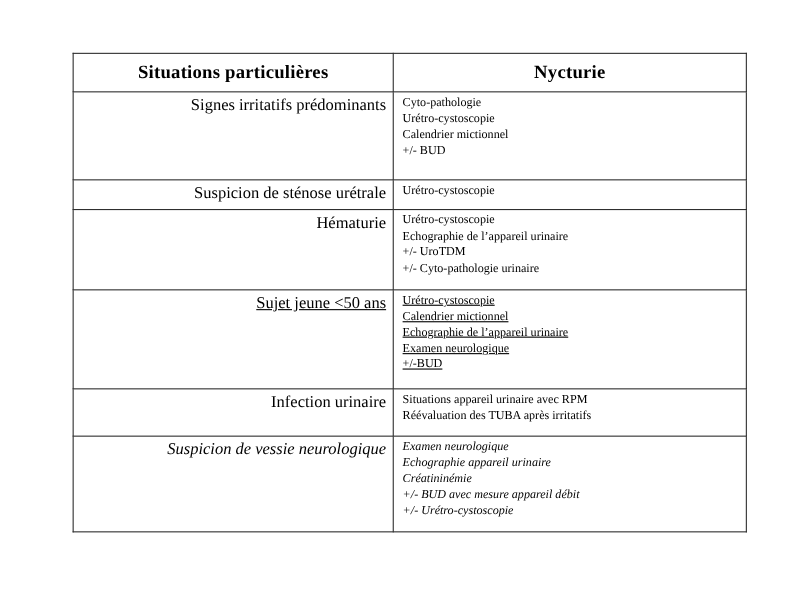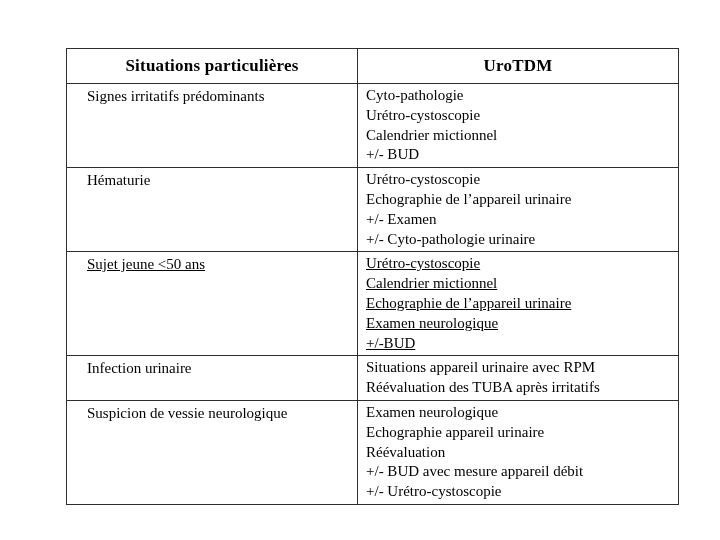--- a/index.html
+++ b/index.html
@@ -42,68 +42,75 @@
     letter-spacing: 0.2px;
   }
   .main-table td {
     vertical-align: top;
   }
   td.situation-cell {
     font-size: 15px;
     padding: 3px 6px 3px 20px;
     line-height: 1.3;
     white-space: pre-wrap;
+    text-align: right;
   }
   td.exams-cell {
-    font-size: 15px;
+    font-size: 11px;
     padding: 2px 6px 2px 8px;
     line-height: 1.32;
   }
   .exam-line {
     display: block;
   }
   tbody tr.r0 { height: 80px; }
   tbody tr.r1 { height: 27px; }
   tbody tr.r2 { height: 28px; }
   tbody tr.r3 { height: 73px; font-family: Liberation Serif, serif; }
   tbody tr.r4 { height: 90px; text-decoration: underline; }
   tbody tr.r5 { height: 43px; }
-  tbody tr.r6 { height: 87px; }
+  tbody tr.r6 { height: 87px; font-style: italic; }
 </style>
 </head>
 <body>
 
 <div class="slide">
   <table class="main-table">
     <colgroup>
       <col class="col-situation">
       <col class="col-exams">
     </colgroup>
     <thead>
       <tr>
         <th>Situations particulières</th>
-        <th>UroTDM</th>
+        <th>Nycturie</th>
       </tr>
     </thead>
     <tbody>
       <tr class="r0">
         <td class="situation-cell">Signes irritatifs prédominants</td>
         <td class="exams-cell">
           <span class="exam-line">Cyto-pathologie</span>
           <span class="exam-line">Urétro-cystoscopie</span>
           <span class="exam-line">Calendrier mictionnel</span>
           <span class="exam-line">+/- BUD</span>
         </td>
       </tr>
+      <tr class="r1">
+        <td class="situation-cell">Suspicion de sténose urétrale</td>
+        <td class="exams-cell">
+          <span class="exam-line">Urétro-cystoscopie</span>
+        </td>
+      </tr>
       <tr class="r3">
         <td class="situation-cell">Hématurie</td>
         <td class="exams-cell">
           <span class="exam-line">Urétro-cystoscopie</span>
           <span class="exam-line">Echographie de l’appareil urinaire</span>
-          <span class="exam-line">+/- Examen</span>
+          <span class="exam-line">+/- UroTDM</span>
           <span class="exam-line">+/- Cyto-pathologie urinaire</span>
         </td>
       </tr>
       <tr class="r4">
         <td class="situation-cell">Sujet jeune &lt;50 ans</td>
         <td class="exams-cell">
           <span class="exam-line">Urétro-cystoscopie</span>
           <span class="exam-line">Calendrier mictionnel</span>
           <span class="exam-line">Echographie de l’appareil urinaire</span>
           <span class="exam-line">Examen neurologique</span>
@@ -115,20 +122,20 @@
         <td class="exams-cell">
           <span class="exam-line">Situations appareil urinaire avec RPM</span>
           <span class="exam-line">Réévaluation des TUBA après irritatifs</span>
         </td>
       </tr>
       <tr class="r6">
         <td class="situation-cell">Suspicion de vessie neurologique</td>
         <td class="exams-cell">
           <span class="exam-line">Examen neurologique</span>
           <span class="exam-line">Echographie appareil urinaire</span>
-          <span class="exam-line">Réévaluation</span>
+          <span class="exam-line">Créatininémie</span>
           <span class="exam-line">+/- BUD avec mesure appareil débit</span>
           <span class="exam-line">+/- Urétro-cystoscopie</span>
         </td>
       </tr>
     </tbody>
   </table>
 </div>
 
 </body></html>

